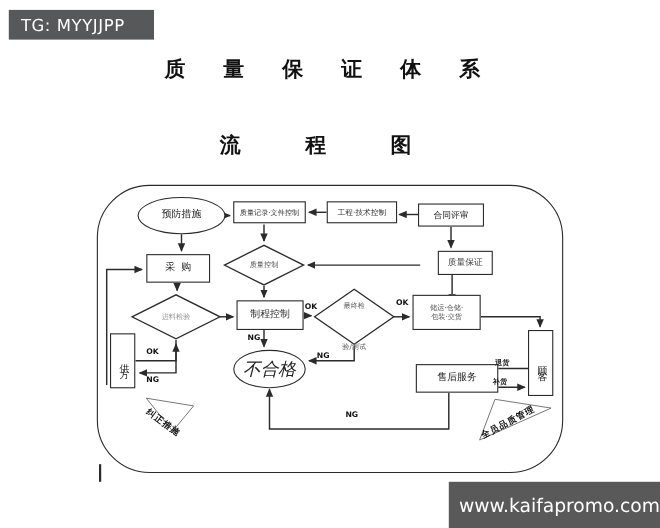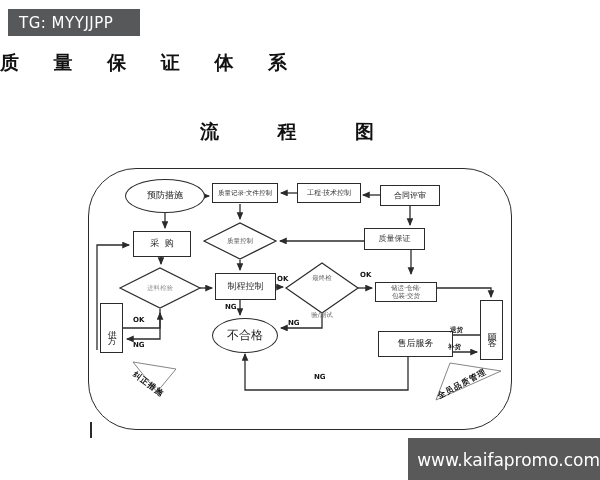--- a/index.html
+++ b/index.html
@@ -5,21 +5,21 @@
   html,body{margin:0;padding:0;}
   body{width:600px;height:480px;position:relative;background:#ffffff;overflow:hidden;
        font-family:"DejaVu Sans","Liberation Sans",sans-serif;color:#222;}
 
   
   .badge{position:absolute;left:8px;top:9px;width:132px;height:27px;background:#56585a;
          color:#fff;font-size:15px;display:flex;align-items:center;padding-left:11px;
          box-sizing:border-box;letter-spacing:0.5px;}
 
   
-  .title1{position:absolute;left:0;right:0;top:50px;text-align:left;
+  .title1{position:absolute;left:0;right:0;top:50px;text-align:center;
           font-family:"DejaVu Serif","Liberation Serif",serif;font-weight:bold;
           font-size:19px;letter-spacing:14px;color:#111;white-space:pre;}
   .title2{position:absolute;left:0;right:0;top:103px;text-align:center;
           font-family:"DejaVu Serif","Liberation Serif",serif;font-weight:bold;
           font-size:19px;letter-spacing:26px;color:#111;white-space:pre;margin-top:16px;}
 
   
   .frame{position:absolute;left:88px;top:168px;width:422px;height:260px;
          border:1.5px solid #2b2b2b;border-radius:48px;background:transparent;}
 
@@ -118,37 +118,37 @@
 <div class="node" style="left:212px;top:183px;width:66px;height:20px;font-size:6.5px;color:#333;">质量记录·文件控制</div>
 
 <div class="node" style="left:297px;top:183px;width:64px;height:20px;font-size:7px;color:#333;">工程·技术控制</div>
 
 <div class="node" style="left:380px;top:185px;width:60px;height:21px;font-size:8px;">合同评审</div>
 
 <div class="node pre" style="left:133px;top:231px;width:58px;height:26px;font-size:9px;">采  购</div>
 
 <div class="lbl" style="left:206px;top:234px;width:68px;height:14px;font-size:6.5px;color:#555;">质量控制</div>
 
-<div class="node" style="left:364px;top:228px;width:61px;height:22px;font-size:8px;color:#444;">质量保证</div>
+<div class="node" style="left:398px;top:228px;width:50px;height:22px;font-size:8px;color:#444;">质量保证</div>
 
 <div class="lbl" style="left:124px;top:281px;width:72px;height:14px;font-size:6.5px;color:#999;">进料检验</div>
 
 <div class="node" style="left:215px;top:273px;width:61px;height:27px;font-size:9px;color:#333;">制程控制</div>
 
 <div class="lbl" style="left:296px;top:272px;width:52px;height:12px;font-size:6.5px;color:#666;">最终检</div>
 <div class="lbl" style="left:296px;top:286px;width:52px;height:12px;font-size:6.5px;color:#666;margin-top:23px;">验/测试</div>
 
-<div class="node" style="left:375px;top:282px;width:62px;height:20px;font-size:6.5px;color:#555;">
+<div class="node" style="left:375px;top:268px;width:62px;height:32px;font-size:6.5px;color:#555;">
   <div>储运·仓储·</div>
   <div>包装·交货</div>
 </div>
 
 <div class="node vtext" style="left:100px;top:303px;width:23px;height:50px;font-size:9px;">供方</div>
 
-<div class="node ellipse" style="left:212px;top:318px;width:66px;height:35px;font-size:12px;">不合格</div>
+<div class="node ellipse" style="left:212px;top:318px;width:66px;height:35px;font-size:16px;font-style:italic;">不合格</div>
 
 <div class="node" style="left:378px;top:331px;width:75px;height:26px;font-size:9px;">售后服务</div>
 
 <div class="node vtext" style="left:480px;top:300px;width:23px;height:60px;font-size:9px;">顾客</div>
 
 <div class="okng" style="left:277px;top:275px;">OK</div>
 <div class="okng" style="left:360px;top:271px;">OK</div>
 <div class="okng" style="left:225px;top:303px;">NG</div>
 <div class="okng" style="left:288px;top:319px;">NG</div>
 <div class="okng" style="left:133px;top:316px;">OK</div>

